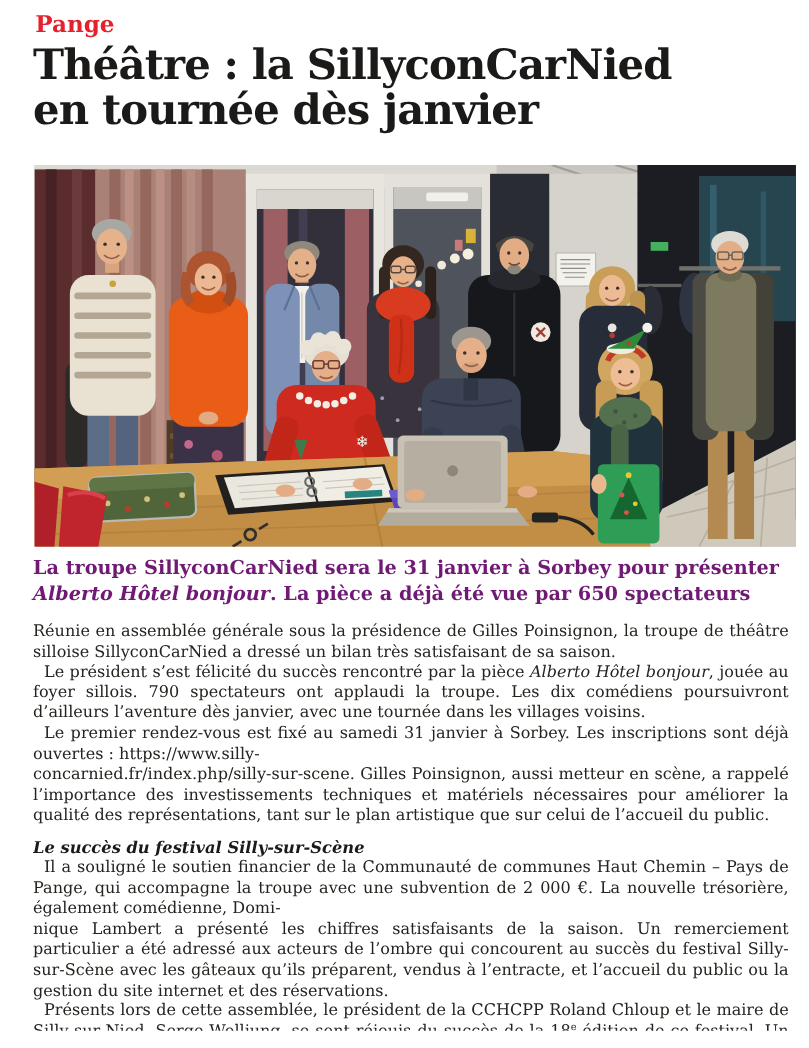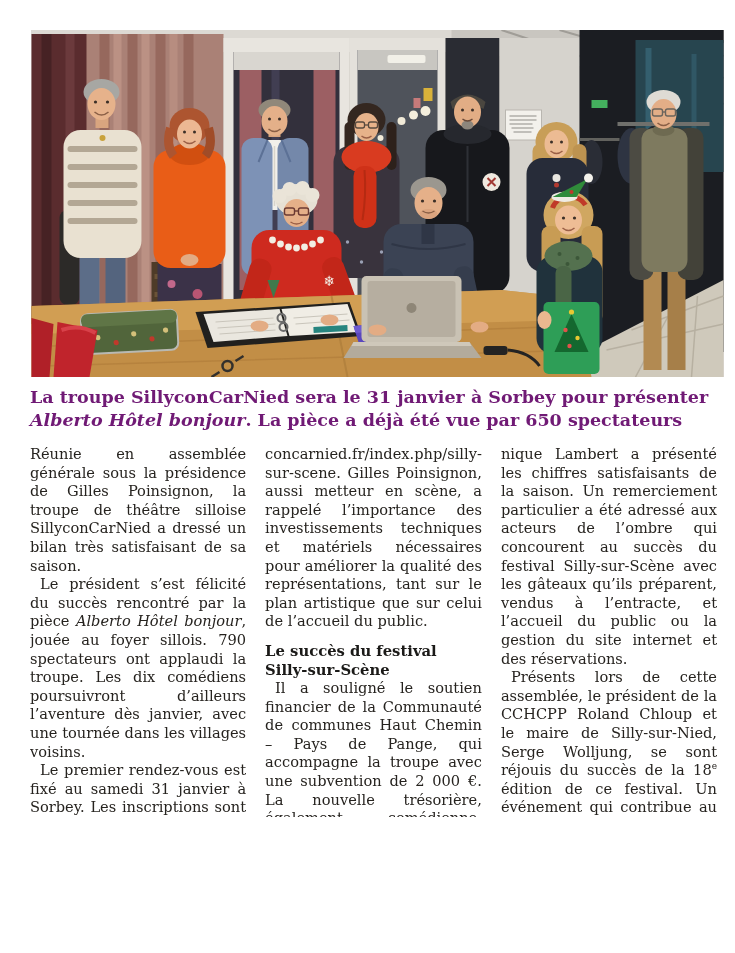--- a/index.html
+++ b/index.html
@@ -7,34 +7,36 @@
         font-family:"DejaVu Serif","Liberation Serif",serif;color:#26231f;}
   .kicker{margin:10px 0 0 32px;font-size:21px;font-weight:bold;color:#e6212e;line-height:24px;}
   .headline{margin:4px 20px 0 30px;font-size:38px;line-height:41px;font-weight:bold;
             color:#1b1a18;letter-spacing:-0.8px;}
   figure.photo{margin:30px 0 0 30px;width:695px;height:347px;display:block;}
   figure.photo svg{display:block;width:695px;height:347px;}
   .caption{margin:9px 10px 0 30px;width:695px;font-size:17.5px;line-height:23px;
            font-weight:bold;color:#701a75;}
   .caption .bi{font-style:italic;}
   .columns{margin:13px 18px 0 30px;width:687px;height:372px;overflow:hidden;
-           display:grid;grid-template-columns:repeat(3,1fr);column-gap:19px;}
+           display:grid;grid-template-columns:repeat(1,1fr);column-gap:19px;}
   .col{font-size:14.6px;line-height:18.6px;text-align:justify;hyphens:auto;}
   .col p{margin:0;}
   .col p.indent{text-indent:10px;}
-  .col h3{margin:10px 0 0 0;font-size:14.8px;line-height:19px;color:#1b1a18;text-align:left;}
+  .col h3{margin:10px 0 0 0;font-size:14.8px;line-height:19px;color:#1b1a18;text-align:left;font-style:italic;}
   .col em{font-style:italic;}
   .col sup{font-size:9px;line-height:0;vertical-align:super;}
 </style>
 </head>
 <body>
 
 <div class="page">
 
-
+  <div class="kicker">Pange</div>
+
+  <h1 class="headline"><span>Théâtre : la SillyconCarNied</span><br><span>en tournée dès janvier</span></h1>
 
   <figure class="photo">
     <svg viewBox="0 0 692 347" aria-hidden="true">
 
       <rect width="692" height="347" fill="#b9b3ab"></rect>
 
       <g>
         <rect x="0" y="0" width="692" height="22" fill="#dcd9d3"></rect>
         <polygon points="420,0 692,0 692,96 548,36 420,20" fill="#c9c6c0"></polygon>
         <path d="M470,0 L692,74 M528,0 L692,48 M598,0 L692,26" stroke="#a09d97" stroke-width="2" fill="none"></path>

